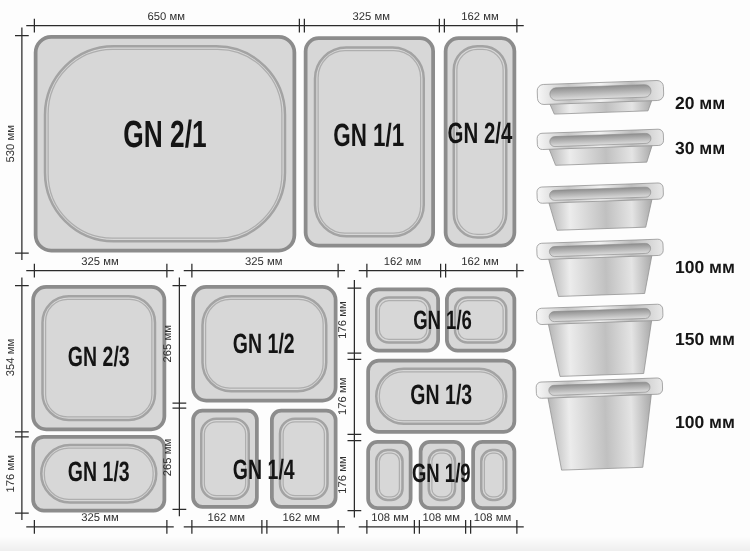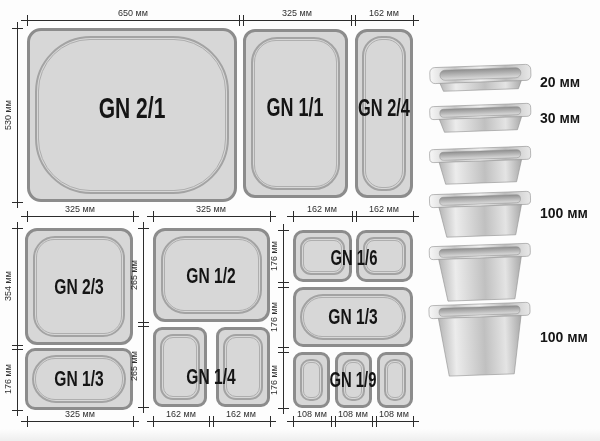--- a/index.html
+++ b/index.html
@@ -263,20 +263,21 @@
   </svg>
   <div class="depth-label" style="top:203px">100 мм</div>
 
   <svg class="photo" style="left:428px;top:241px" width="105" height="62" viewBox="0 0 105 62">
     <g transform="rotate(-2 52 31)">
       <path d="M11,16 L94,16 L86,59 L19,59 Z" fill="url(#bodyG)" stroke="#909090" stroke-width="0.6"></path>
       <rect x="2" y="4" width="101" height="13" rx="4" fill="url(#rimG)" stroke="#8f8f8f" stroke-width="0.6"></rect>
       <rect x="12" y="7" width="81" height="8" rx="4" fill="url(#cavG)" stroke="#8a8a8a" stroke-width="0.5"></rect>
     </g>
   </svg>
+  <div class="depth-label" style="top:261px">150 мм</div>
 
   <svg class="photo" style="left:428px;top:300px" width="105" height="78" viewBox="0 0 105 78">
     <g transform="rotate(-2 52 39)">
       <path d="M11,16 L94,16 L85,75 L20,75 Z" fill="url(#bodyG)" stroke="#909090" stroke-width="0.6"></path>
       <rect x="2" y="4" width="101" height="13" rx="4" fill="url(#rimG)" stroke="#8f8f8f" stroke-width="0.6"></rect>
       <rect x="12" y="7" width="81" height="8" rx="4" fill="url(#cavG)" stroke="#8a8a8a" stroke-width="0.5"></rect>
     </g>
   </svg>
   <div class="depth-label" style="top:327px">100 мм</div>
 

